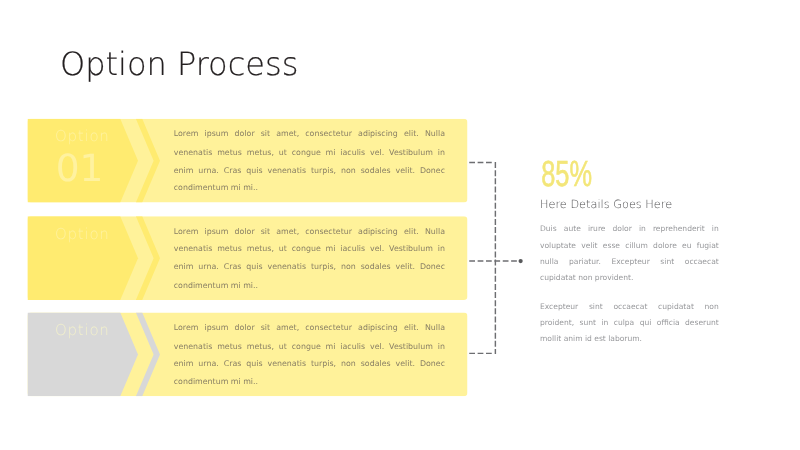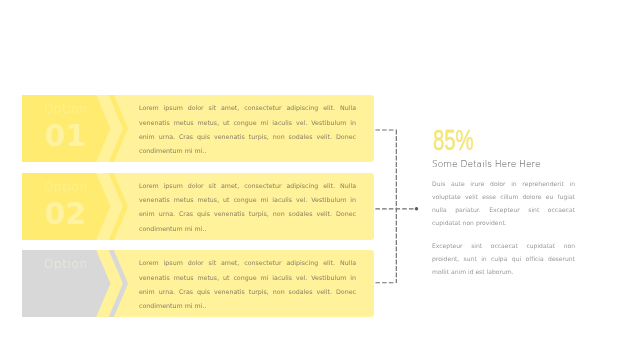--- a/index.html
+++ b/index.html
@@ -10,57 +10,57 @@
 
   .title{transform:translateZ(0);position:absolute;left:48px;top:37px;font-size:25.6px;font-weight:300;
          color:#231f20;letter-spacing:0px;line-height:30px;white-space:nowrap;-webkit-text-stroke:0.15px #231f20;}
 
   .row{position:absolute;left:21.5px;width:352px;height:67px;}
   .row-svg{position:absolute;left:0;top:0;width:352px;height:67px;display:block;}
   .rowtext{transform:translateZ(0);position:absolute;left:117.5px;top:6.4px;width:217px;font-size:6.3px;
            line-height:14.3px;color:#8a8065;text-align:justify;}
   .optlabel{transform:translateZ(0);position:absolute;left:22.5px;top:9px;font-size:12px;font-weight:300;
             line-height:11px;letter-spacing:0.6px;white-space:nowrap;}
-  .optnum{transform:translateZ(0);position:absolute;left:23px;top:26px;font-size:30px;font-weight:700;
+  .optnum{transform:translateZ(0);position:absolute;left:23px;top:26px;font-size:30px;font-weight:400;
           line-height:30px;white-space:nowrap;}
 
   .detail{position:absolute;left:432px;top:126px;width:160px;}
   .stat{position:absolute;left:0.6px;top:0px;font-family:"Liberation Sans",sans-serif;
         font-size:29px;font-weight:400;color:#F3E679;line-height:29px;
         -webkit-text-stroke:0.5px #F3E679;
         transform:scaleX(0.70) translateZ(0);transform-origin:0 0;white-space:nowrap;}
   .dhead{transform:translateZ(0);position:absolute;left:0px;top:32.5px;font-family:"DejaVu Sans",sans-serif;font-weight:300;
          font-size:9.05px;color:#4e4e50;line-height:11px;white-space:nowrap;}
   .dpara{transform:translateZ(0);position:absolute;left:0px;width:143px;font-size:6.05px;color:#98999c;
          line-height:12.85px;text-align:justify;}
   #p1{top:52px;} #p2{top:114px;}
 </style>
 </head>
 <body>
 
 <div class="slide">
+  <div class="title">Option Process</div>
 
   <div class="row" id="row0" style="top:95px">
       <svg class="row-svg" viewBox="0 0 352 67">
     <rect x="0" y="0" width="352" height="67" rx="3" fill="#FFF29A"></rect>
     <path d="M0 0 H74.2 L88.4 33.5 L74.2 67 H0 Z" fill="#FFEB70"></path>
     <path d="M86.69935000000001 0 L100.9 33.5 L86.69935000000001 67 L91.79935 67 L106 33.5 L91.79935 0 Z" fill="#FFEB70"></path>
   </svg>
       <div class="optlabel" style="color: rgb(255, 242, 160);">Option</div>
       <div class="optnum" style="color: rgb(255, 242, 160);">01</div>
       <div class="rowtext">Lorem ipsum dolor sit amet, consectetur adipiscing elit. Nulla venenatis metus metus, ut congue mi iaculis vel. Vestibulum in enim urna. Cras quis venenatis turpis, non sodales velit. Donec condimentum mi mi..</div>
     </div>
   <div class="row" id="row1" style="top:172.5px">
       <svg class="row-svg" viewBox="0 0 352 67">
     <rect x="0" y="0" width="352" height="67" rx="3" fill="#FFF29A"></rect>
     <path d="M0 0 H74.2 L88.4 33.5 L74.2 67 H0 Z" fill="#FFEB70"></path>
     <path d="M86.69935000000001 0 L100.9 33.5 L86.69935000000001 67 L91.79935 67 L106 33.5 L91.79935 0 Z" fill="#FFEB70"></path>
   </svg>
       <div class="optlabel" style="color: rgb(255, 242, 160);">Option</div>
-      <div class="optnum" style="color: rgb(255, 242, 160);">02</div>
       <div class="rowtext">Lorem ipsum dolor sit amet, consectetur adipiscing elit. Nulla venenatis metus metus, ut congue mi iaculis vel. Vestibulum in enim urna. Cras quis venenatis turpis, non sodales velit. Donec condimentum mi mi..</div>
     </div>
   <div class="row" id="row2" style="top:250px">
       <svg class="row-svg" viewBox="0 0 352 67">
     <rect x="0" y="0" width="352" height="67" rx="3" fill="#FFF29A"></rect>
     <path d="M0 0 H74.2 L88.4 33.5 L74.2 67 H0 Z" fill="#D8D8D8"></path>
     <path d="M86.69935000000001 0 L100.9 33.5 L86.69935000000001 67 L91.79935 67 L106 33.5 L91.79935 0 Z" fill="#D8D8D8"></path>
   </svg>
       <div class="optlabel" style="color: rgb(242, 240, 203);">Option</div>
       <div class="rowtext">Lorem ipsum dolor sit amet, consectetur adipiscing elit. Nulla venenatis metus metus, ut congue mi iaculis vel. Vestibulum in enim urna. Cras quis venenatis turpis, non sodales velit. Donec condimentum mi mi..</div>
@@ -69,17 +69,17 @@
   <svg class="connector" style="position:absolute;left:0;top:0;width:640px;height:360px;pointer-events:none" viewBox="0 0 640 360">
     <path d="M375.4 130 H394" fill="none" stroke="#6d6e71" stroke-width="1.15" stroke-dasharray="4.6 2.1"></path>
     <path d="M375.4 282.7 H394" fill="none" stroke="#6d6e71" stroke-width="1.15" stroke-dasharray="4.6 2.1"></path>
     <path d="M375.4 208.8 H414.6" fill="none" stroke="#6d6e71" stroke-width="1.15" stroke-dasharray="4.6 2.1"></path>
     <path d="M396.3 129.6 V283.1" fill="none" stroke="#6d6e71" stroke-width="1.15" stroke-dasharray="4.8 1.7"></path>
     <circle cx="416.5" cy="208.8" r="1.7" fill="#58595b"></circle>
   </svg>
 
   <div class="detail">
     <div class="stat">85%</div>
-    <div class="dhead">Some Details Here Here</div>
+    <div class="dhead">Here Details Goes Here</div>
     <div class="dpara" id="p1">Duis aute irure dolor in reprehenderit in voluptate velit esse cillum dolore eu fugiat nulla pariatur. Excepteur sint occaecat cupidatat non provident.</div>
     <div class="dpara" id="p2">Excepteur sint occaecat cupidatat non proident, sunt in culpa qui officia deserunt mollit anim id est laborum.</div>
   </div>
 </div>
 
 </body></html>

